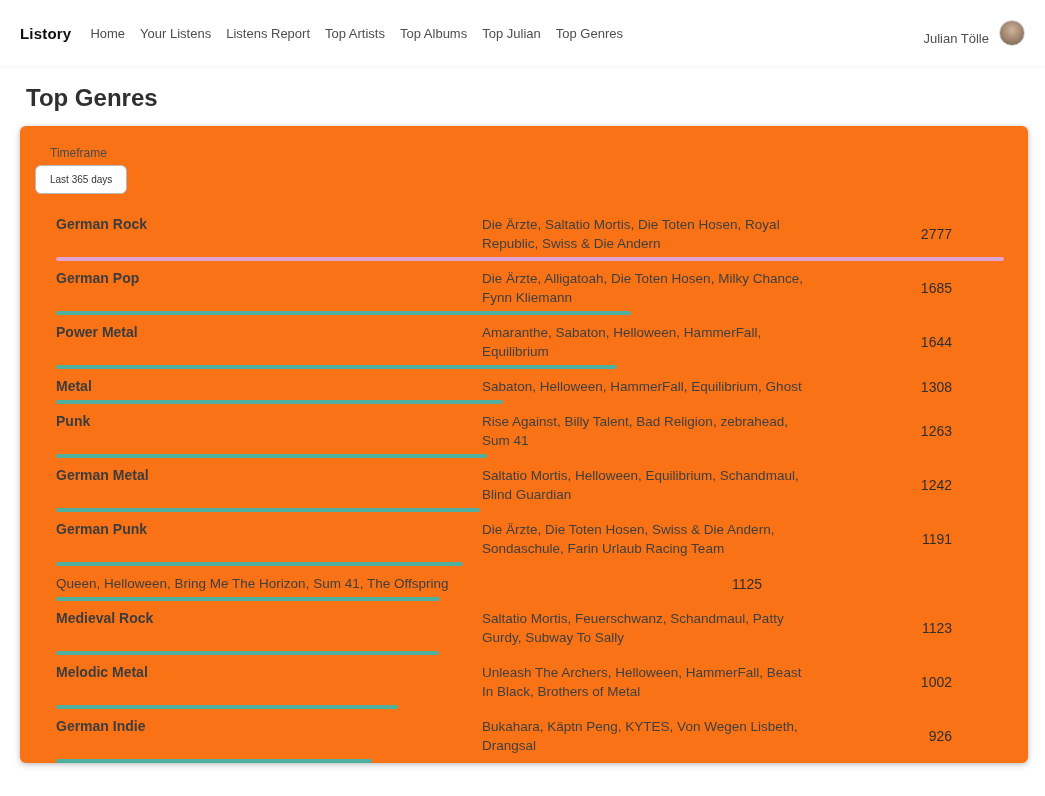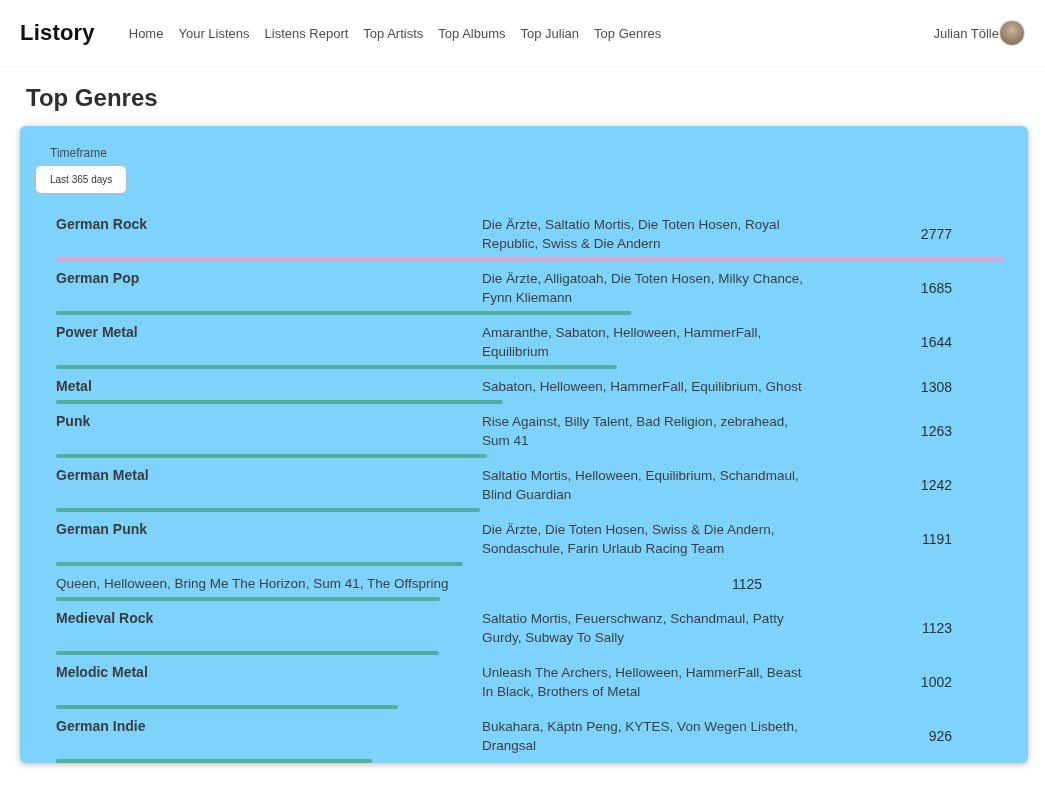--- a/index.html
+++ b/index.html
@@ -11,45 +11,45 @@
     color: #333;
   }
 
   
   .nav {
     height: 66px; display: flex; align-items: center;
     padding: 0 20px; background: #fff;
     box-shadow: 0 1px 2px rgba(0,0,0,0.05);
   }
   .brand {
-    font-size: 22px; font-weight: 700; color: #0f0f0f;
-    margin-right: 34px; cursor: pointer; letter-spacing: .2px;
+    font-size: 15px; font-weight: 700; color: #0f0f0f;
+    margin-right: 19px; cursor: pointer; letter-spacing: .2px;
   }
   .nav-links { display: flex; align-items: center; gap: 15px; flex: 1; }
   .nav-link {
     font-size: 13px; color: #4e4e4e; text-decoration: none; cursor: pointer;
     white-space: nowrap;
   }
-  .nav-right { display: flex; align-items: center; gap: 0; }
+  .nav-right { display: flex; align-items: flex-end; gap: 10px; }
   .user-name { font-size: 13px; color: #4e4e4e; cursor: pointer; }
   .avatar {
     width: 26px; height: 26px; border-radius: 50%; cursor: pointer;
     background: radial-gradient(circle at 50% 38%, #cdb49b 0%, #a78b74 45%, #6b5c4e 100%);
     border: 1px solid #d8d8d8;
   }
 
   
   main { padding: 0 17px 0 20px; }
   h1.page-title {
     font-size: 24px; font-weight: 600; color: #2f2f2f;
     margin: 18px 0 14px 6px;
   }
 
   .card {
-    background: #7dd3fc; border-radius: 6px;
+    background: #f97316; border-radius: 6px;
     box-shadow: 0 1px 5px rgba(0,0,0,0.2), 0 2px 10px rgba(0,0,0,0.1);
     padding: 12px 24px 0 15px;
     overflow: hidden;
   }
 
   .tf-label { font-size: 12px; color: #4a4a4a; margin: 8px 0 5px 15px; }
   .tf-button {
     font-family: inherit; font-size: 10px; color: #333;
     background: #fff; border: 1px solid #b9b9b9; border-radius: 6px;
     padding: 8px 14px; cursor: pointer;

